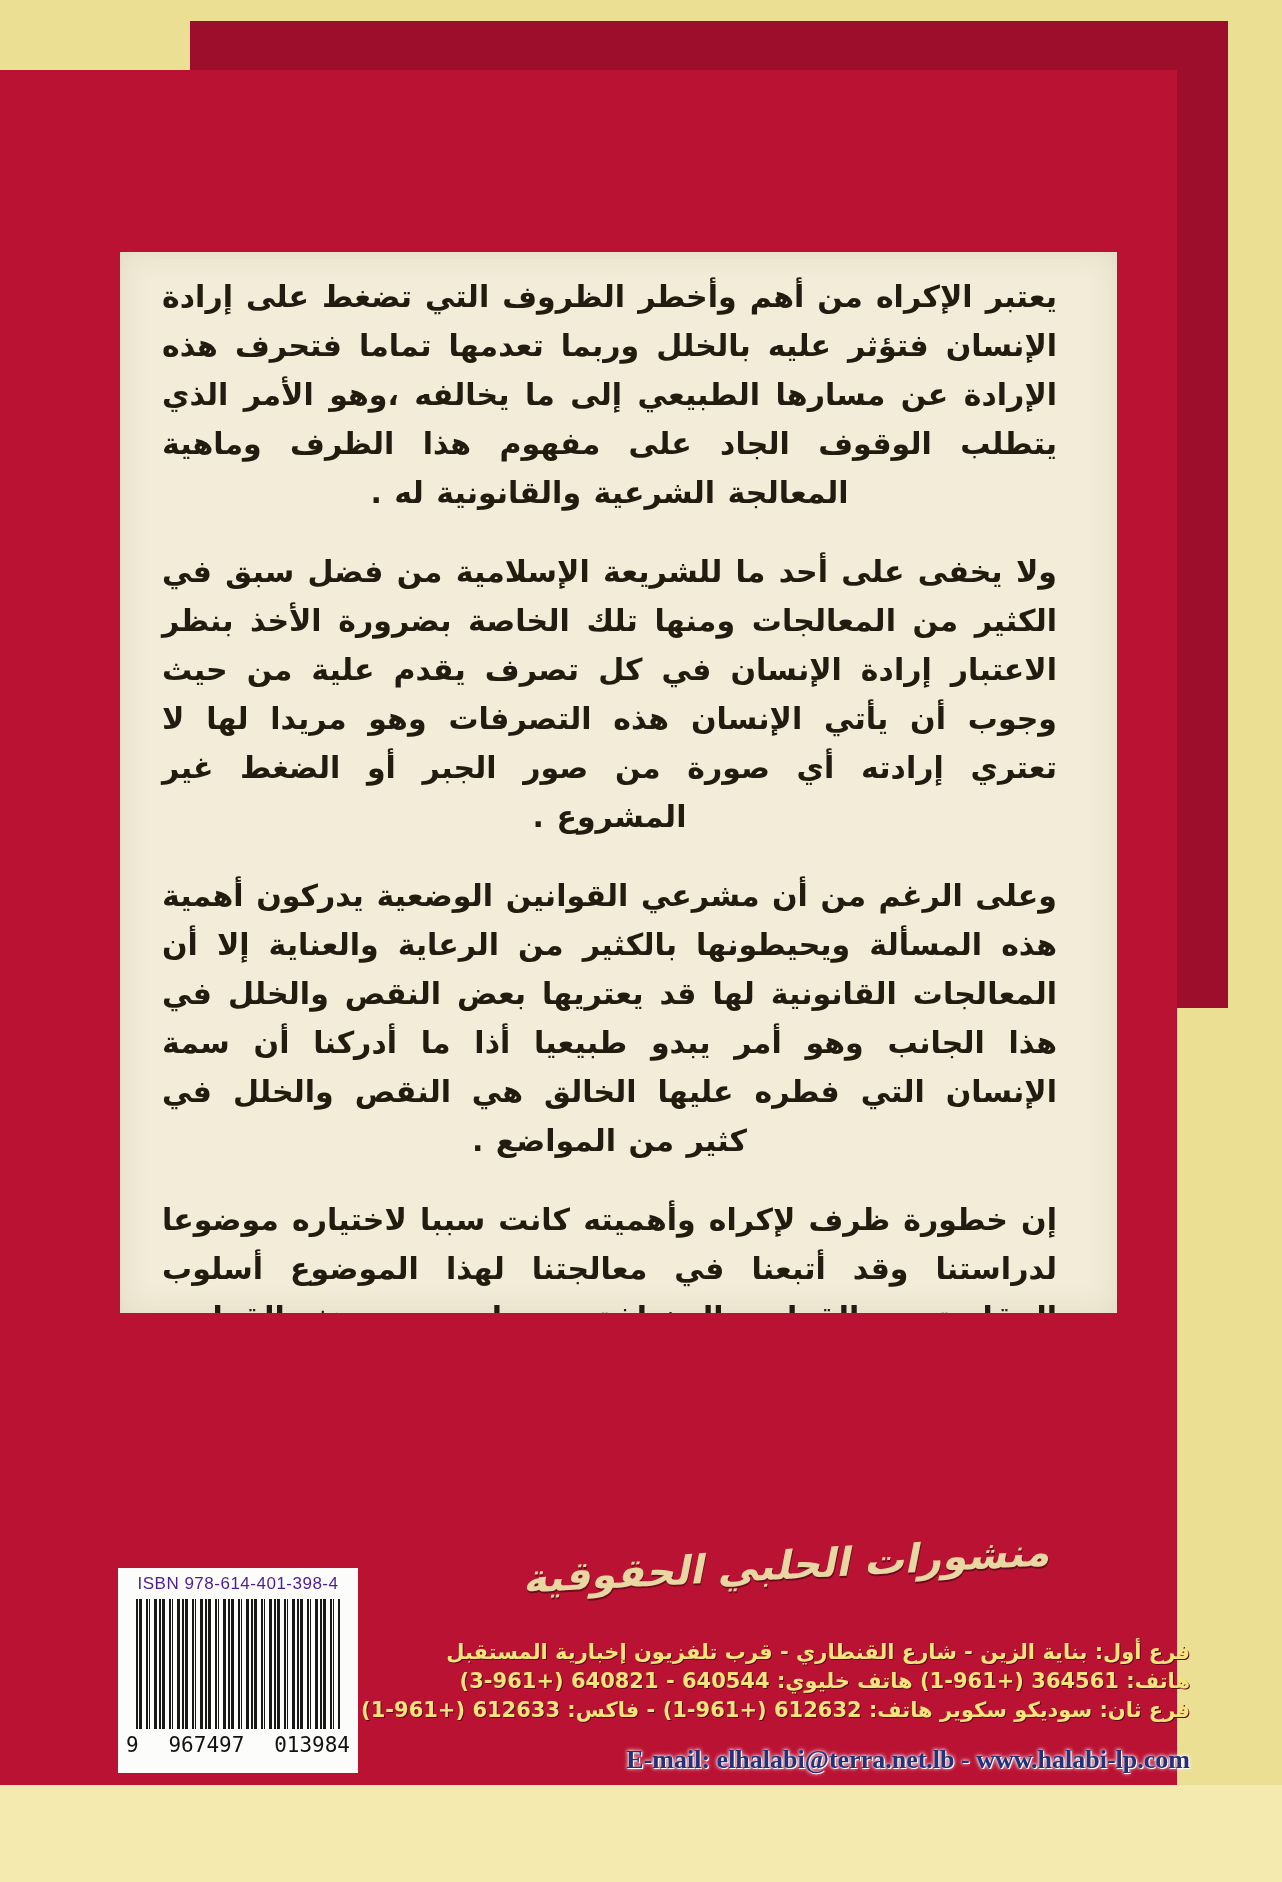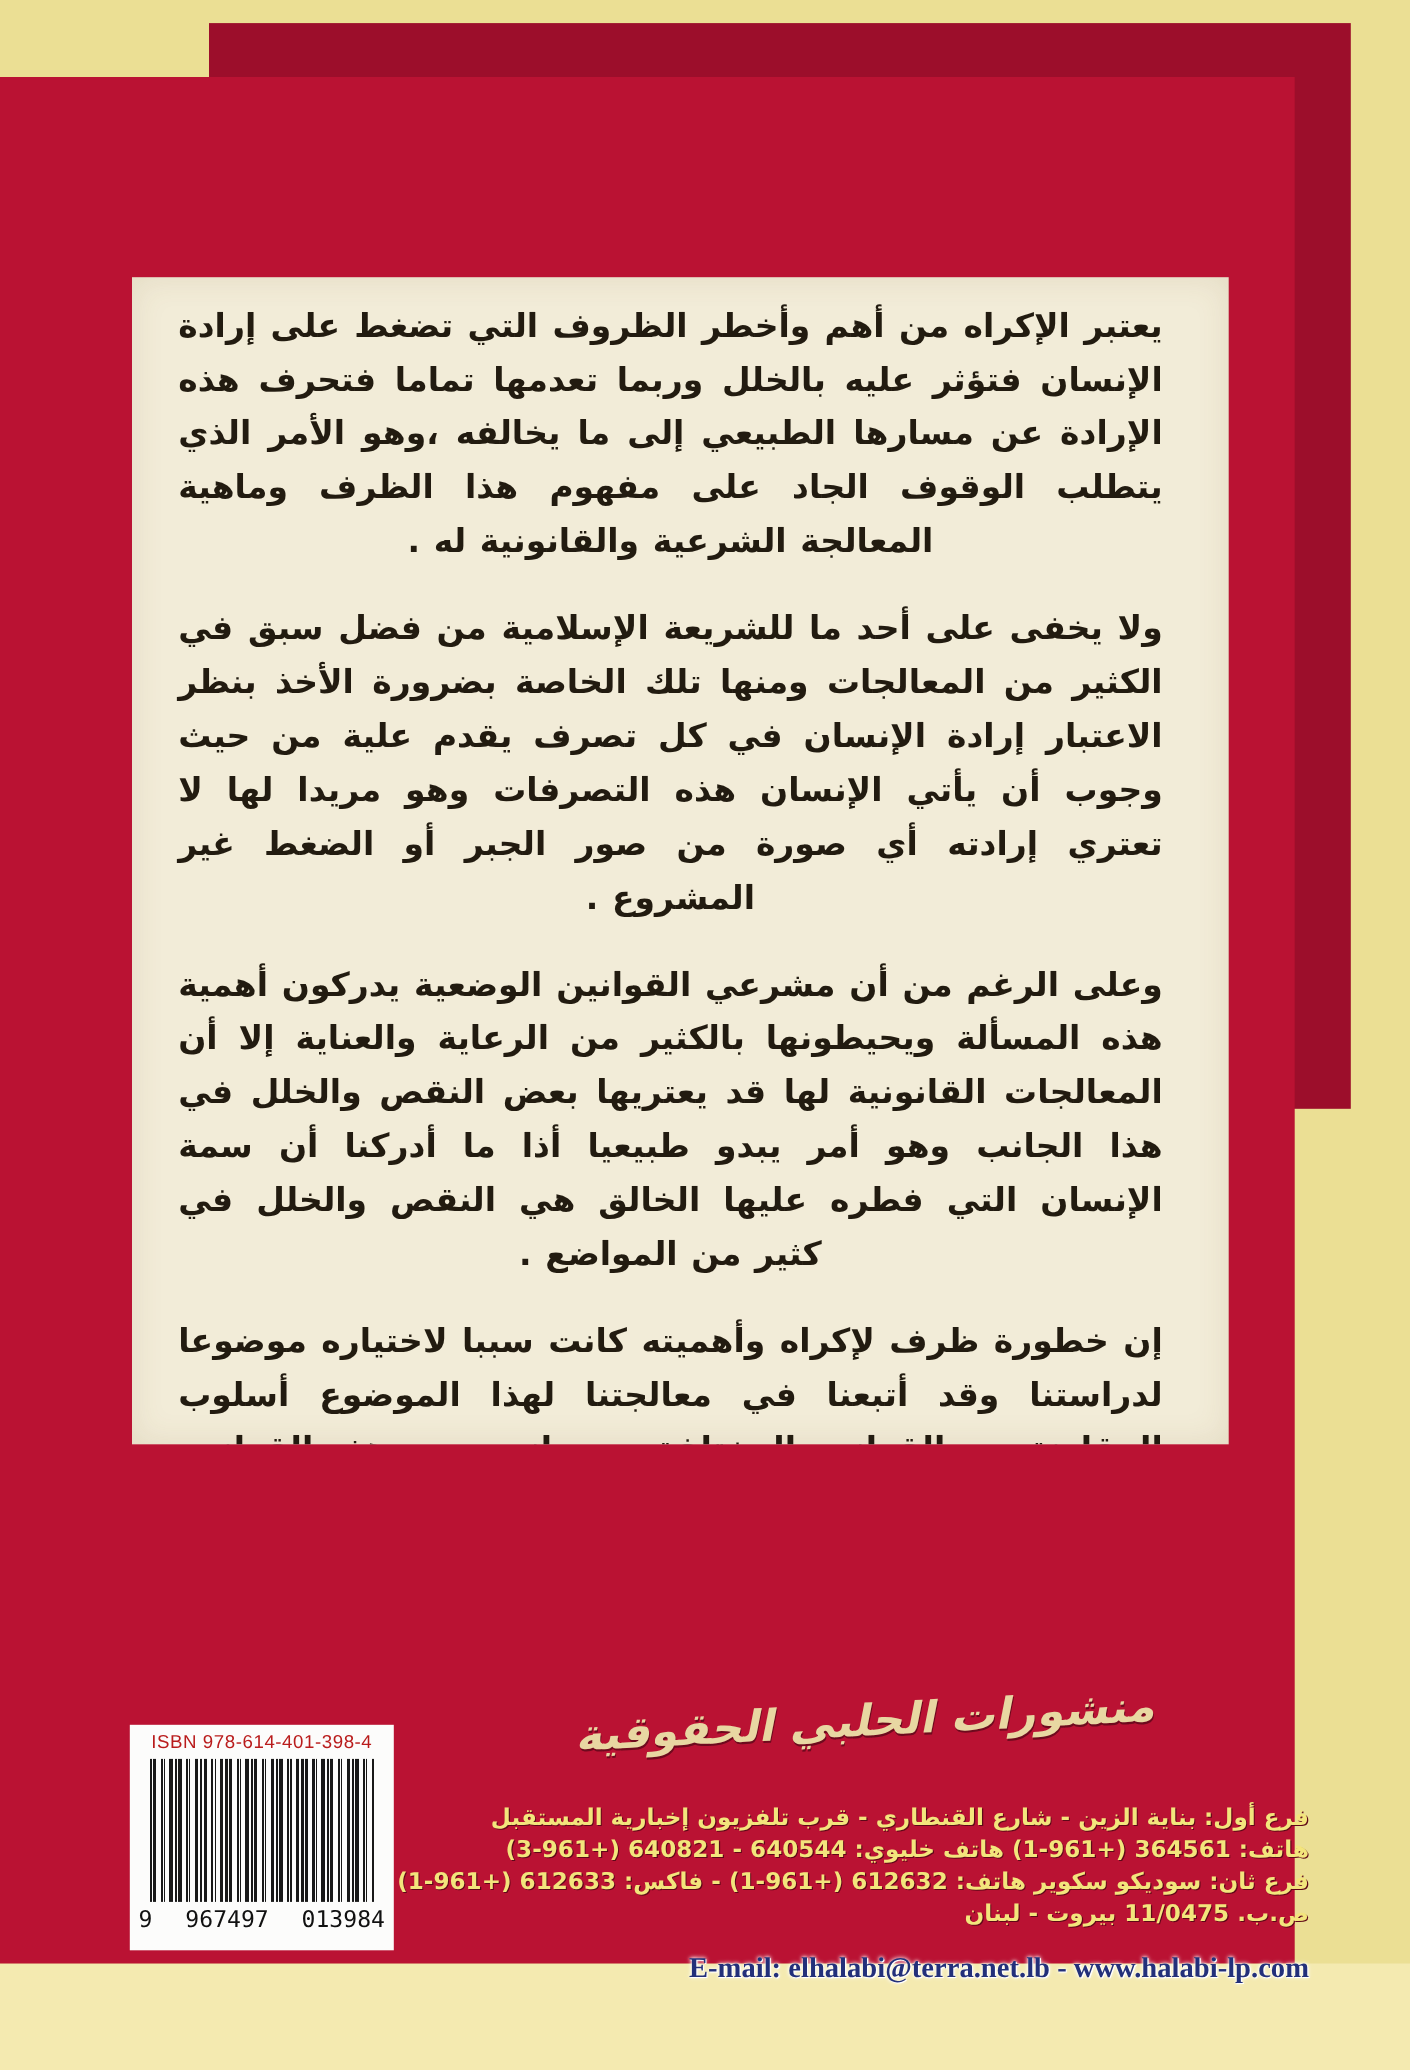--- a/index.html
+++ b/index.html
@@ -63,21 +63,21 @@
     width: 240px; height: 205px;
     background: #fcfcfb;
     z-index: 4;
     box-sizing: border-box;
     padding-top: 6px;
     text-align: center;
   }
   .barcode .isbn {
     font-family: "Liberation Sans", sans-serif;
     font-size: 17px;
-    color: #b91c1c;
+    color: #4c1d95;
     letter-spacing: 0.5px;
     margin-bottom: 5px;
   }
   .barcode .bars {
     margin: 0 auto;
     width: 204px; height: 130px;
     background-image: repeating-linear-gradient(90deg,
       #181818 0 2px, #fcfcfb 2px 3px,
       #181818 3px 6px, #fcfcfb 6px 10px,
       #181818 10px 12px, #fcfcfb 12px 13px,
@@ -162,17 +162,16 @@
       <span>013984</span>
     </div>
   </div>
 
   <div class="logo">منشورات الحلبي الحقوقية</div>
 
   <div class="contact">
     <div class="cline">فرع أول: بناية الزين - شارع القنطاري - قرب تلفزيون إخبارية المستقبل</div>
     <div class="cline">هاتف: 364561 (+961-1) هاتف خليوي: 640544 - 640821 (+961-3)</div>
     <div class="cline">فرع ثان: سوديكو سكوير هاتف: 612632 (+961-1) - فاكس: 612633 (+961-1)</div>
-    <div class="cline">ص.ب. 11/0475 بيروت - لبنان</div>
     <div class="email">E-mail: elhalabi@terra.net.lb  -  www.halabi-lp.com</div>
   </div>
 
 </div>
 
 </body></html>

